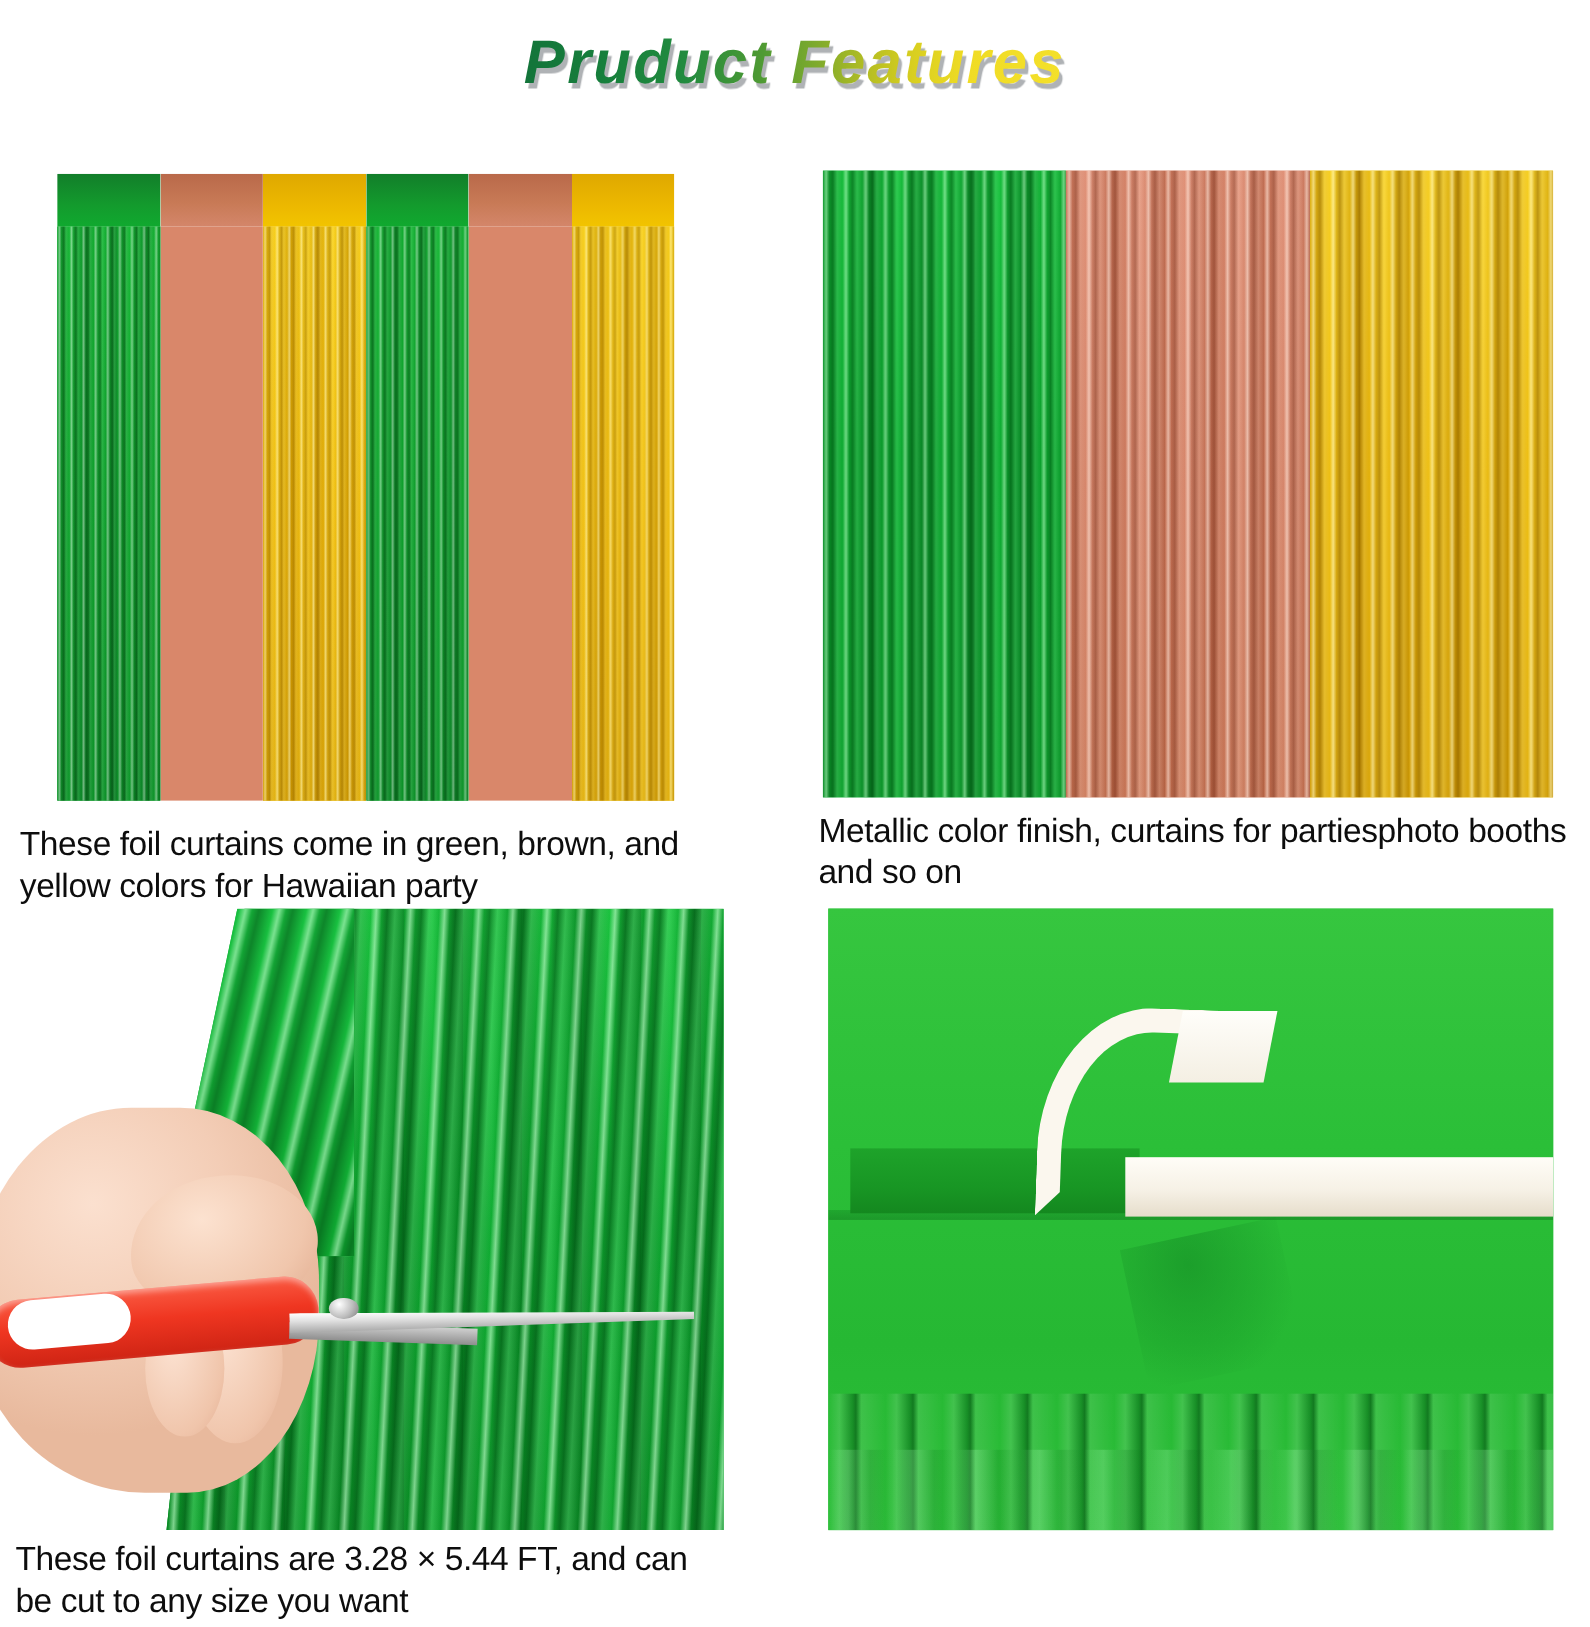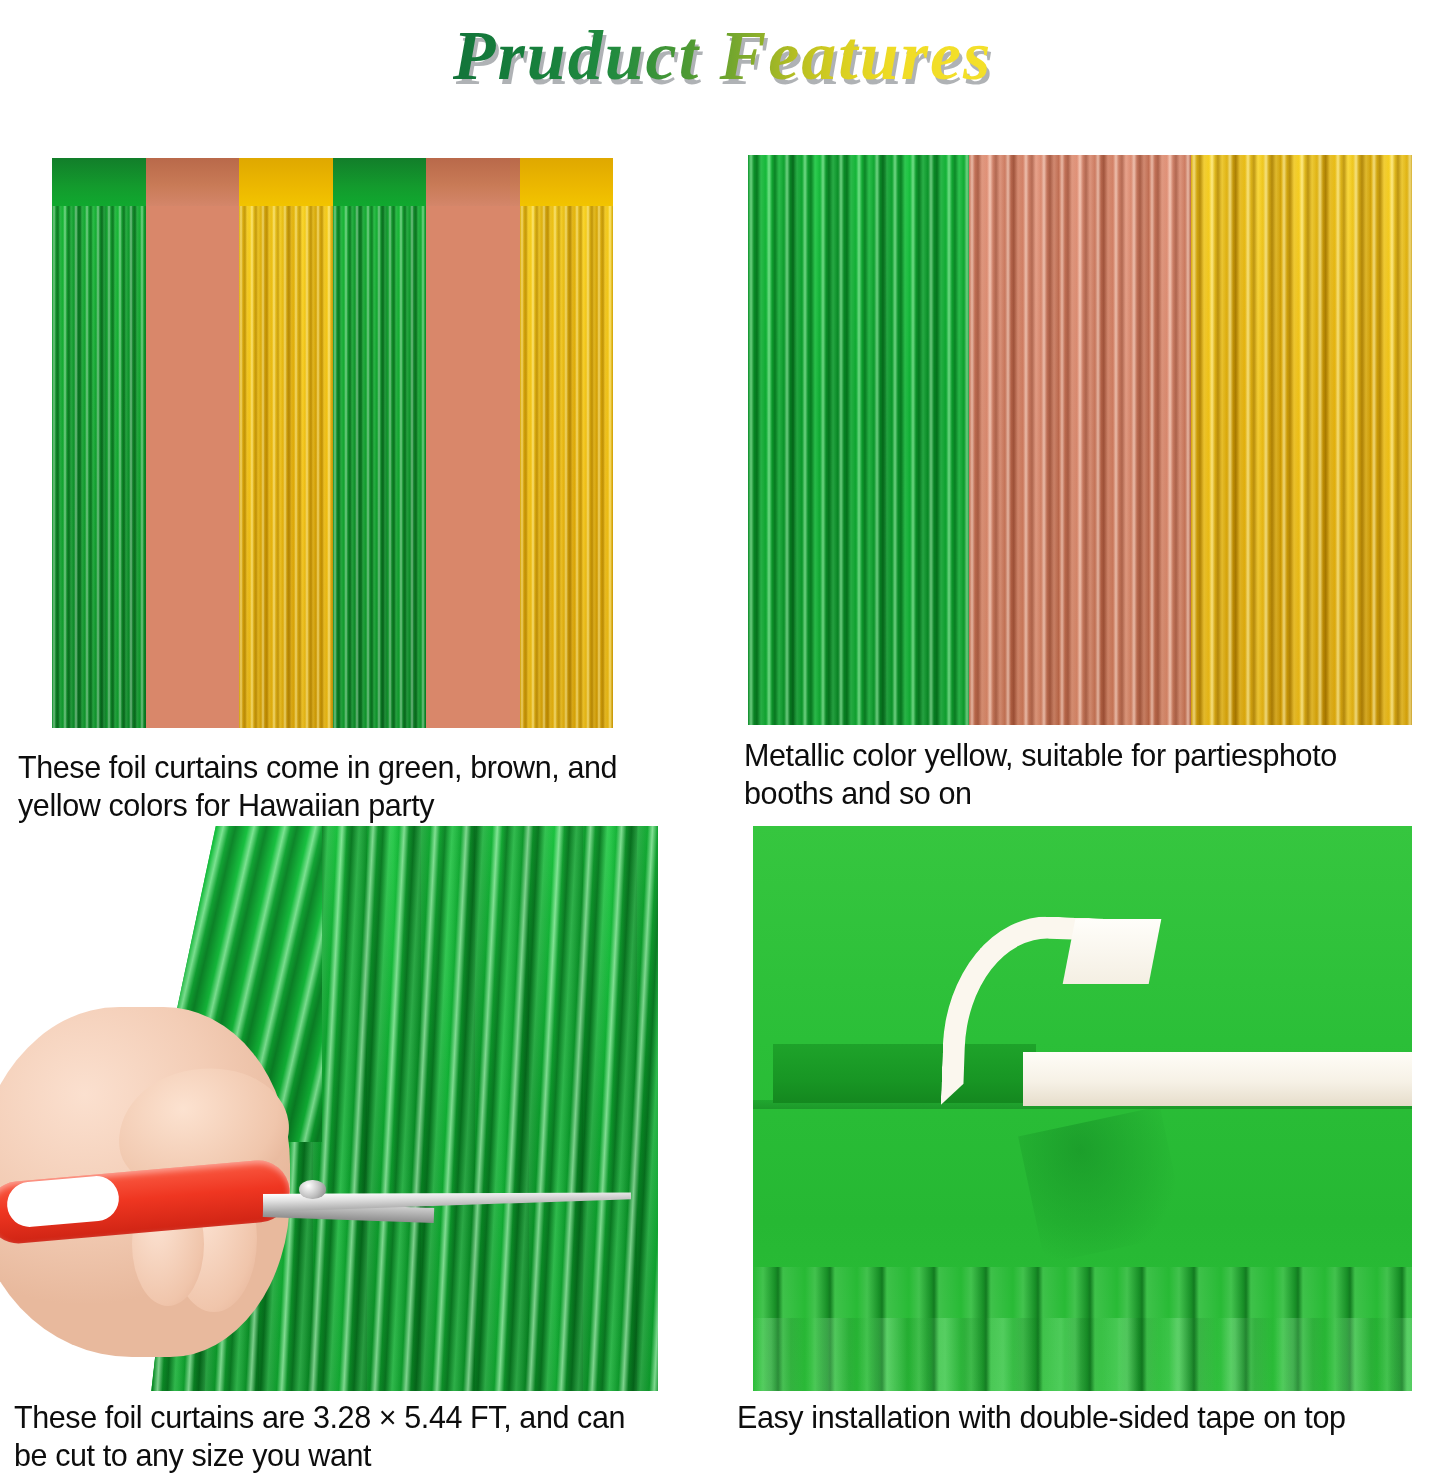--- a/index.html
+++ b/index.html
@@ -24,24 +24,24 @@
   .title-wrap {
     position: absolute;
     left: 0;
     top: 6px;
     width: 1445px;
     height: 105px;
     text-align: center;
   }
   .title {
     display: inline-block;
-    font-family: Liberation Serif, serif;
+    font-family: Liberation Sans, sans-serif;
     font-weight: 700;
     font-style: italic;
-    font-size: 70px;
+    font-size: 56px;
     line-height: 100px;
     letter-spacing: 2px;
     white-space: nowrap;
     background-image: linear-gradient(90deg,
         #13743a 0%,
         #17803c 16%,
         #228b3f 30%,
         #4f9a33 44%,
         #83ac2c 55%,
         #b8bf22 64%,
@@ -455,21 +455,21 @@
   <div class="panel" style="left:748px; top:155px; width:664px; height:570px;">
     <div class="curtain-closeup">
       <div class="cband cb-green"></div>
       <div class="cband cb-rose"></div>
       <div class="cband cb-gold"></div>
     </div>
   </div>
 
   <div class="caption" style="left:18px; top:736px; width:645px;margin-top:12px;">These foil curtains come in green, brown, and yellow colors for Hawaiian party</div>
 
-  <div class="caption" style="left:744px; top:736px; width:690px;">Metallic color yellow, suitable for partiesphoto booths and so on</div>
+  <div class="caption" style="left:744px; top:736px; width:690px;">Metallic color finish, curtains for partiesphoto booths and so on</div>
 
   <div class="panel scissors-panel" style="left:0px; top:826px; width:658px; height:565px;">
     <div class="sc-foil"></div>
     <div class="sc-foil-splay"></div>
     <div class="sc-hand"></div>
     <div class="sc-knuckle sc-k1"></div>
     <div class="sc-knuckle sc-k2"></div>
     <div class="sc-thumb"></div>
     <div class="sc-handle"></div>
     <div class="sc-handle-hole"></div>
@@ -484,15 +484,14 @@
     <div class="tp-tape-flat"></div>
     <div class="tp-shadow"></div>
     <div class="tp-tape-curl"></div>
     <div class="tp-tape-tail"></div>
     <div class="tp-fringe"></div>
     <div class="tp-fringe-gloss"></div>
   </div>
 
   <div class="caption" style="left:14px; top:1398px; width:650px;">These foil curtains are 3.28 × 5.44 FT, and can be cut to any size you want</div>
 
-  <div class="caption" style="left:737px; top:1398px; width:700px;">Easy installation with double-sided tape on top</div>
 
 </div>
 
 </body></html>

